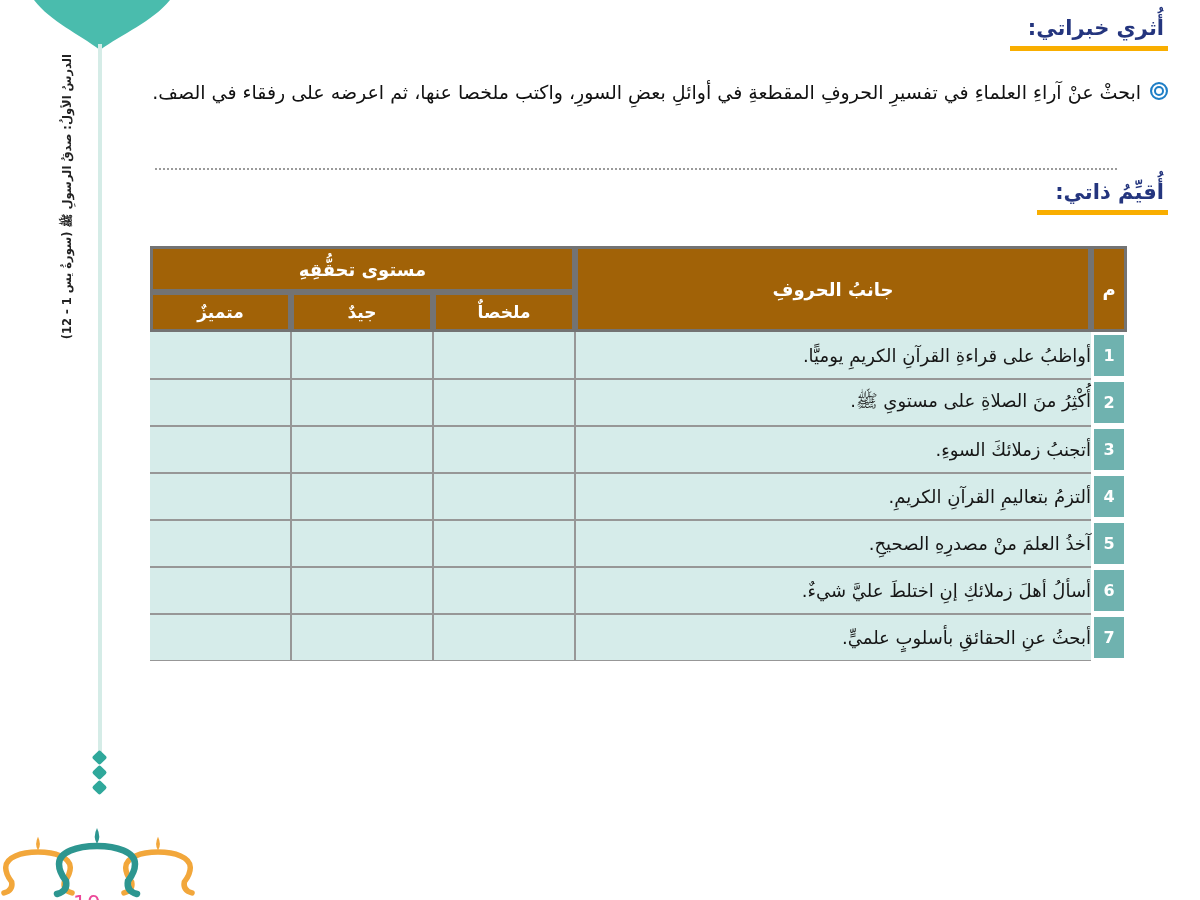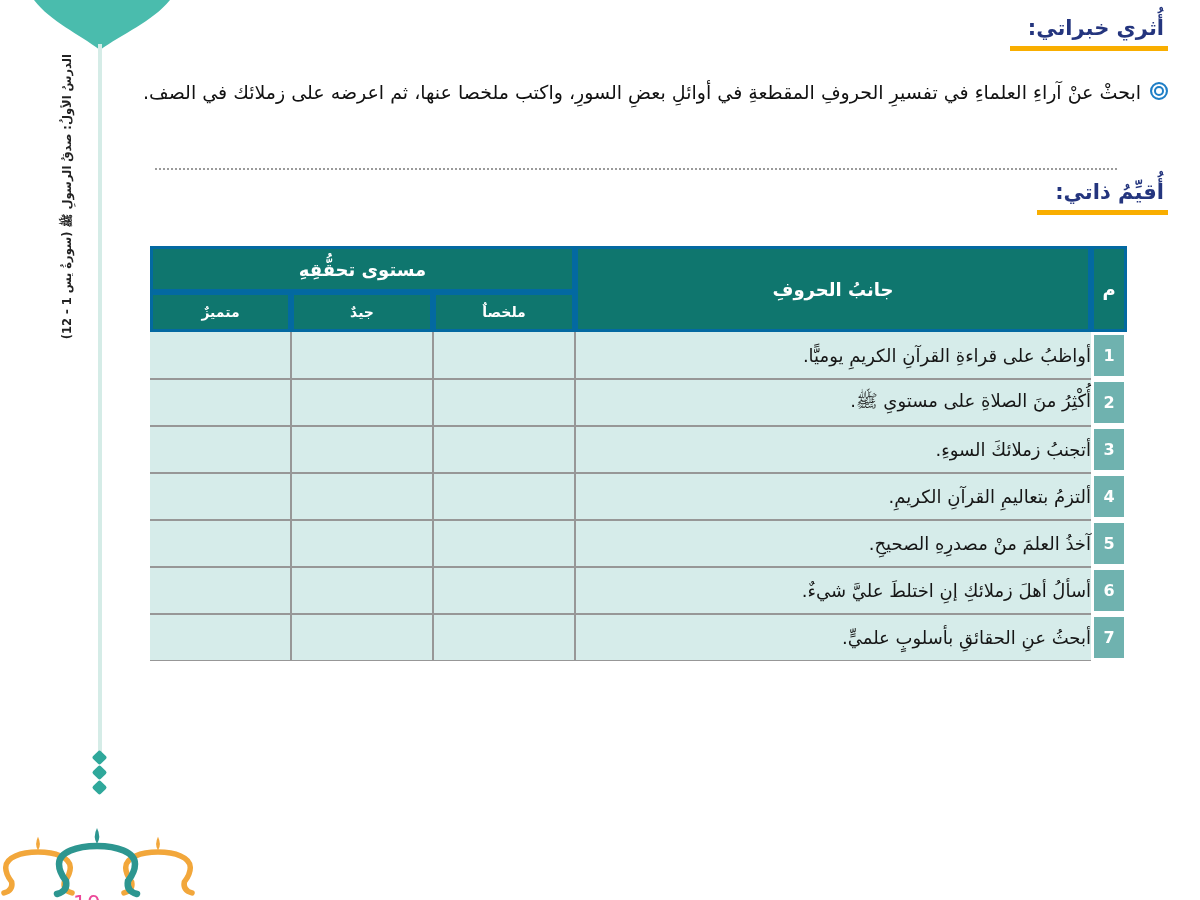--- a/index.html
+++ b/index.html
@@ -42,24 +42,24 @@
   
   .dotline{position:absolute;left:155px;top:168px;width:962px;border-top:2px dotted #9b9b9b;}
   
   .eval-table{
     position:absolute;left:150px;top:246px;
     border-collapse:separate;border-spacing:0;table-layout:fixed;
     direction:rtl;
   }
   .eval-table td,.eval-table th{padding:0;box-sizing:border-box;}
   .h-cell{
-    background:#0f766e;color:#ffffff;font-weight:bold;font-size:18px;
-    border:3px solid #0369a1;text-align:center;vertical-align:middle;
+    background:#a16207;color:#ffffff;font-weight:bold;font-size:18px;
+    border:3px solid #737373;text-align:center;vertical-align:middle;
   }
-  .h-sub{font-size:14px;}
+  .h-sub{font-size:17px;}
   .num-cell{
     background:#6fb2af;color:#ffffff;font-size:16px;font-weight:bold;
     border:3px solid #ffffff;text-align:center;vertical-align:middle;
   }
   .b-cell{
     background:#d6ecea;border:1px solid #979797;height:47px;vertical-align:middle;
   }
   .aspect-cell{
     text-align:right;padding:0 14px;font-size:18px;color:#161616;
     border-left:1px solid #979797;border-right:none;
@@ -79,21 +79,21 @@
 <svg class="ribbon" viewBox="0 0 136 52">
   <path d="M0 0 L136 0 C118 22 88 34 66 50 C45 34 17 22 0 0 Z" fill="#4abcad"></path>
 </svg>
 <div class="v-line"></div>
 <div class="diamond d1"></div>
 <div class="diamond d2"></div>
 <div class="diamond d3"></div>
 <div class="side-label">الدرسُ الأولُ: صدقُ الرسولِ ﷺ (سورةُ يس 1 - 12)</div>
 
 <div class="sec-head head1">أُثري خبراتي:</div>
-<div class="task"><span class="bullet"></span><span>ابحثْ عنْ آراءِ العلماءِ في تفسيرِ الحروفِ المقطعةِ في أوائلِ بعضِ السورِ، واكتب ملخصا عنها، ثم اعرضه على زملائك في الصف.</span></div>
+<div class="task"><span class="bullet"></span><span>ابحثْ عنْ آراءِ العلماءِ في تفسيرِ الحروفِ المقطعةِ في أوائلِ بعضِ السورِ، واكتب ملخصا عنها، ثم اعرضه على رفقاء في الصف.</span></div>
 
 <div class="dotline"></div>
 
 <div class="sec-head head2">أُقيِّمُ ذاتي:</div>
 
 <table class="eval-table">
   <colgroup>
     <col style="width:36px">
       <col style="width:516px">
       <col style="width:142px">

